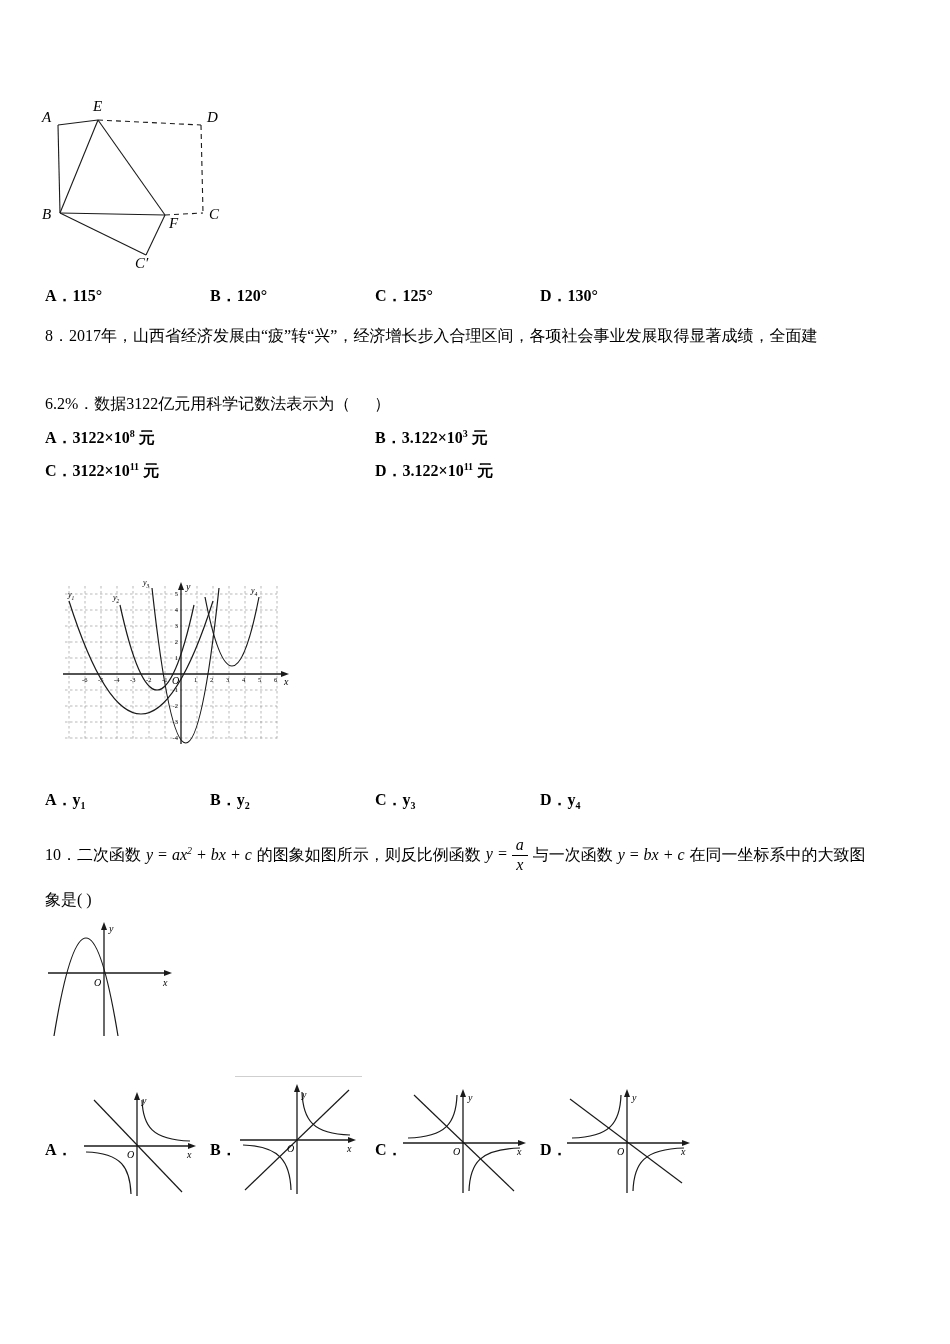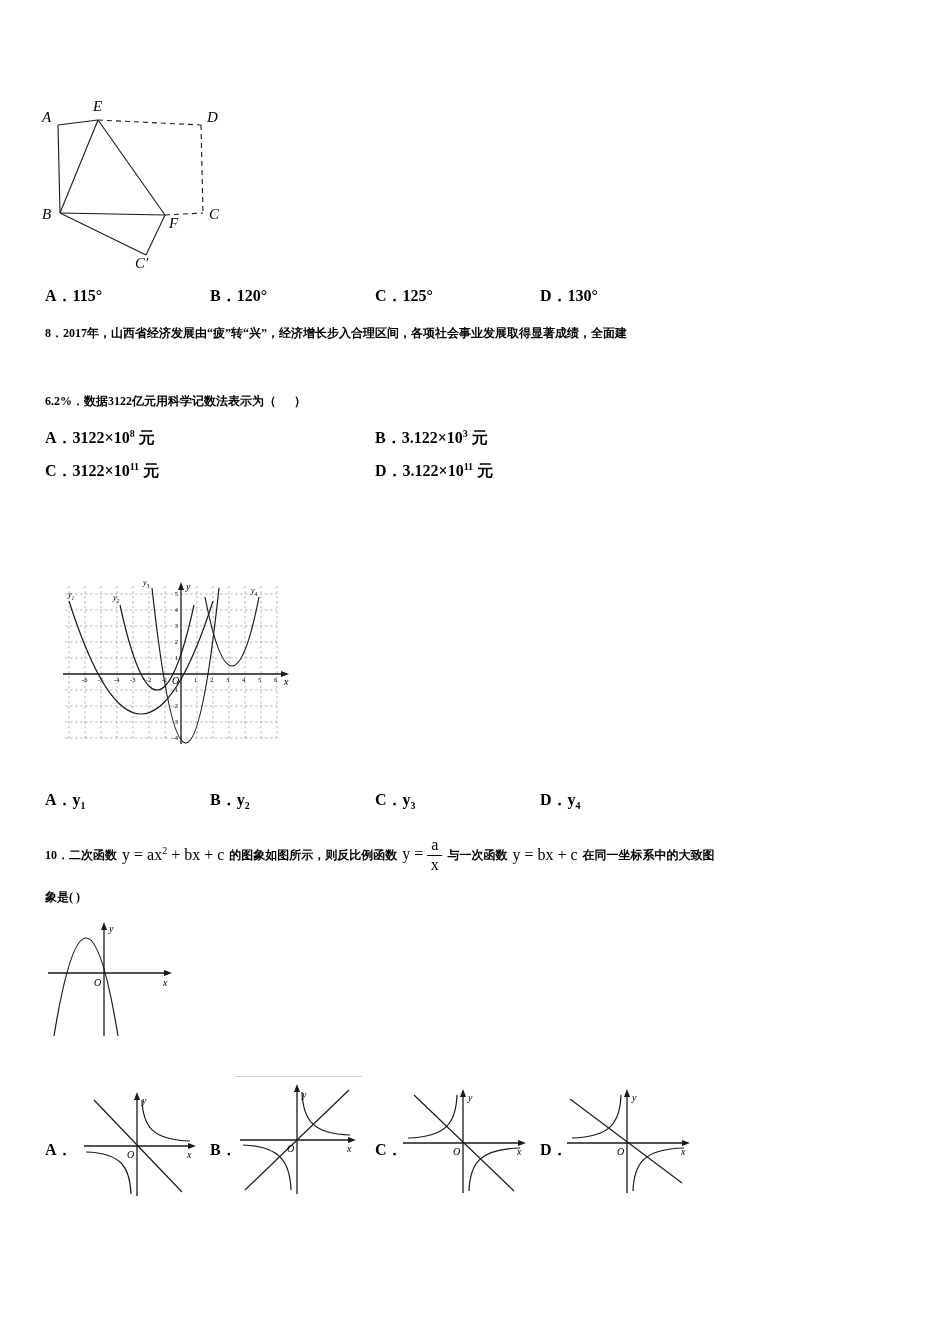--- a/index.html
+++ b/index.html
@@ -1,24 +1,24 @@
 <!DOCTYPE html>
 <html><head>
 <meta charset="utf-8">
 <style>
   * { margin:0; padding:0; box-sizing:border-box; }
   html, body { background:#fff; }
   .page { position:relative; width:950px; height:1344px; background:#ffffff;
           font-family:"Liberation Serif","DejaVu Serif",serif; color:#000; overflow:hidden; }
   .abs { position:absolute; }
-  .btext { font-weight:bold; font-size:12px; white-space:pre-wrap; line-height:1.5; }
+  .btext { font-weight:normal; font-size:16px; white-space:pre-wrap; line-height:1.5; }
   .opt { font-weight:bold; font-size:16px; }
   sup { font-size:10px; font-weight:bold; }
   sub { font-size:10px; font-weight:bold; }
-  .formula { font-weight:normal; font-size:16px; margin:0 5px;
+  .formula { font-style:italic; font-weight:normal; font-size:16px; margin:0 5px;
              font-family:"Liberation Serif",serif; }
   .frac { display:inline-block; vertical-align:middle; text-align:center; line-height:1.05; }
   .frac .num { display:block; border-bottom:1px solid #000; padding:0 4px 1px; }
   .frac .den { display:block; padding-top:1px; }
   .q10line { display:flex; align-items:center; flex-wrap:nowrap; }
   svg text { font-family:"Liberation Serif","DejaVu Serif",serif; fill:#000; }
   .axis   { stroke:#1a1a1a; stroke-width:1.3; fill:none; }
   .curve  { stroke:#1a1a1a; stroke-width:1.2; fill:none; }
   .seg    { stroke:#1a1a1a; stroke-width:1.1; fill:none; }
   .dashseg{ stroke:#1a1a1a; stroke-width:1.1; fill:none; stroke-dasharray:5 4; }

